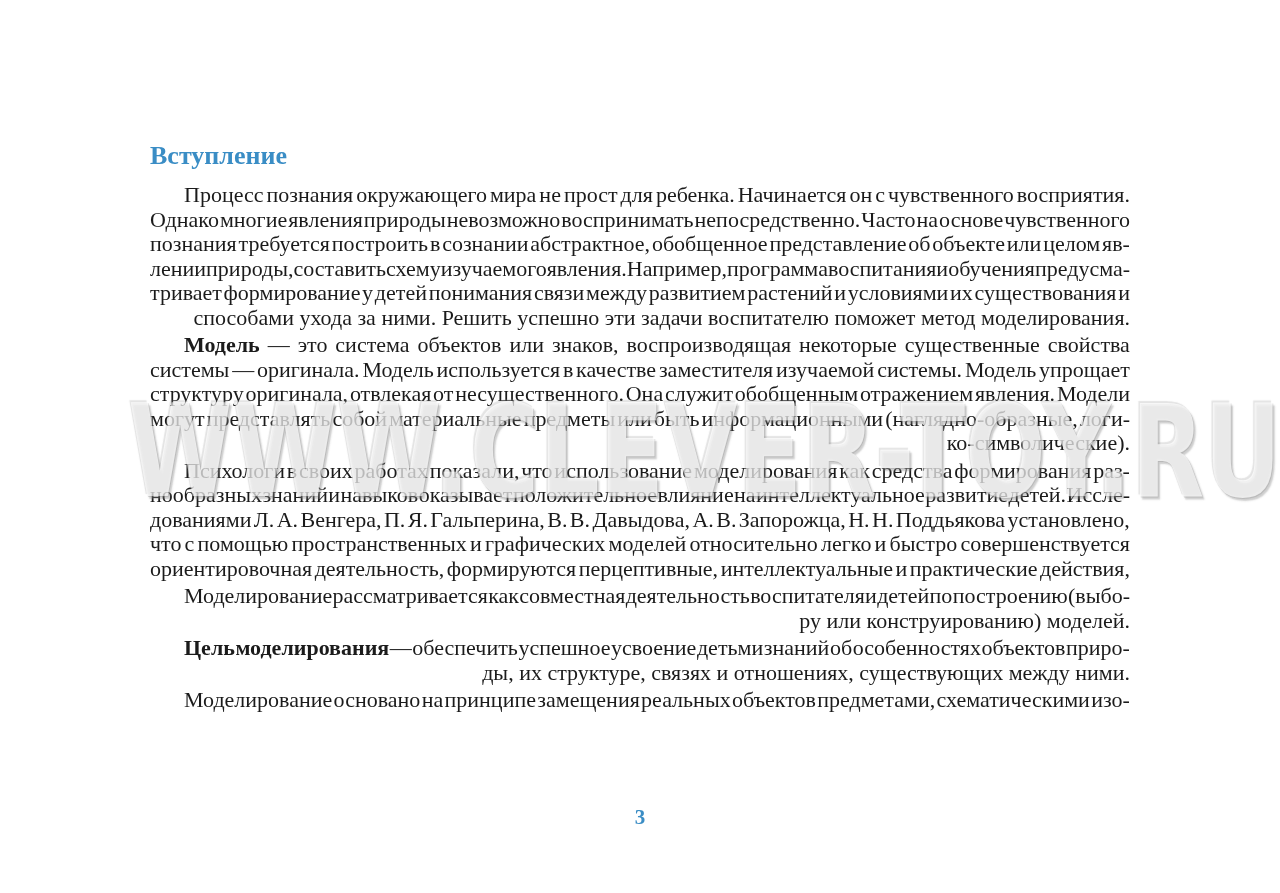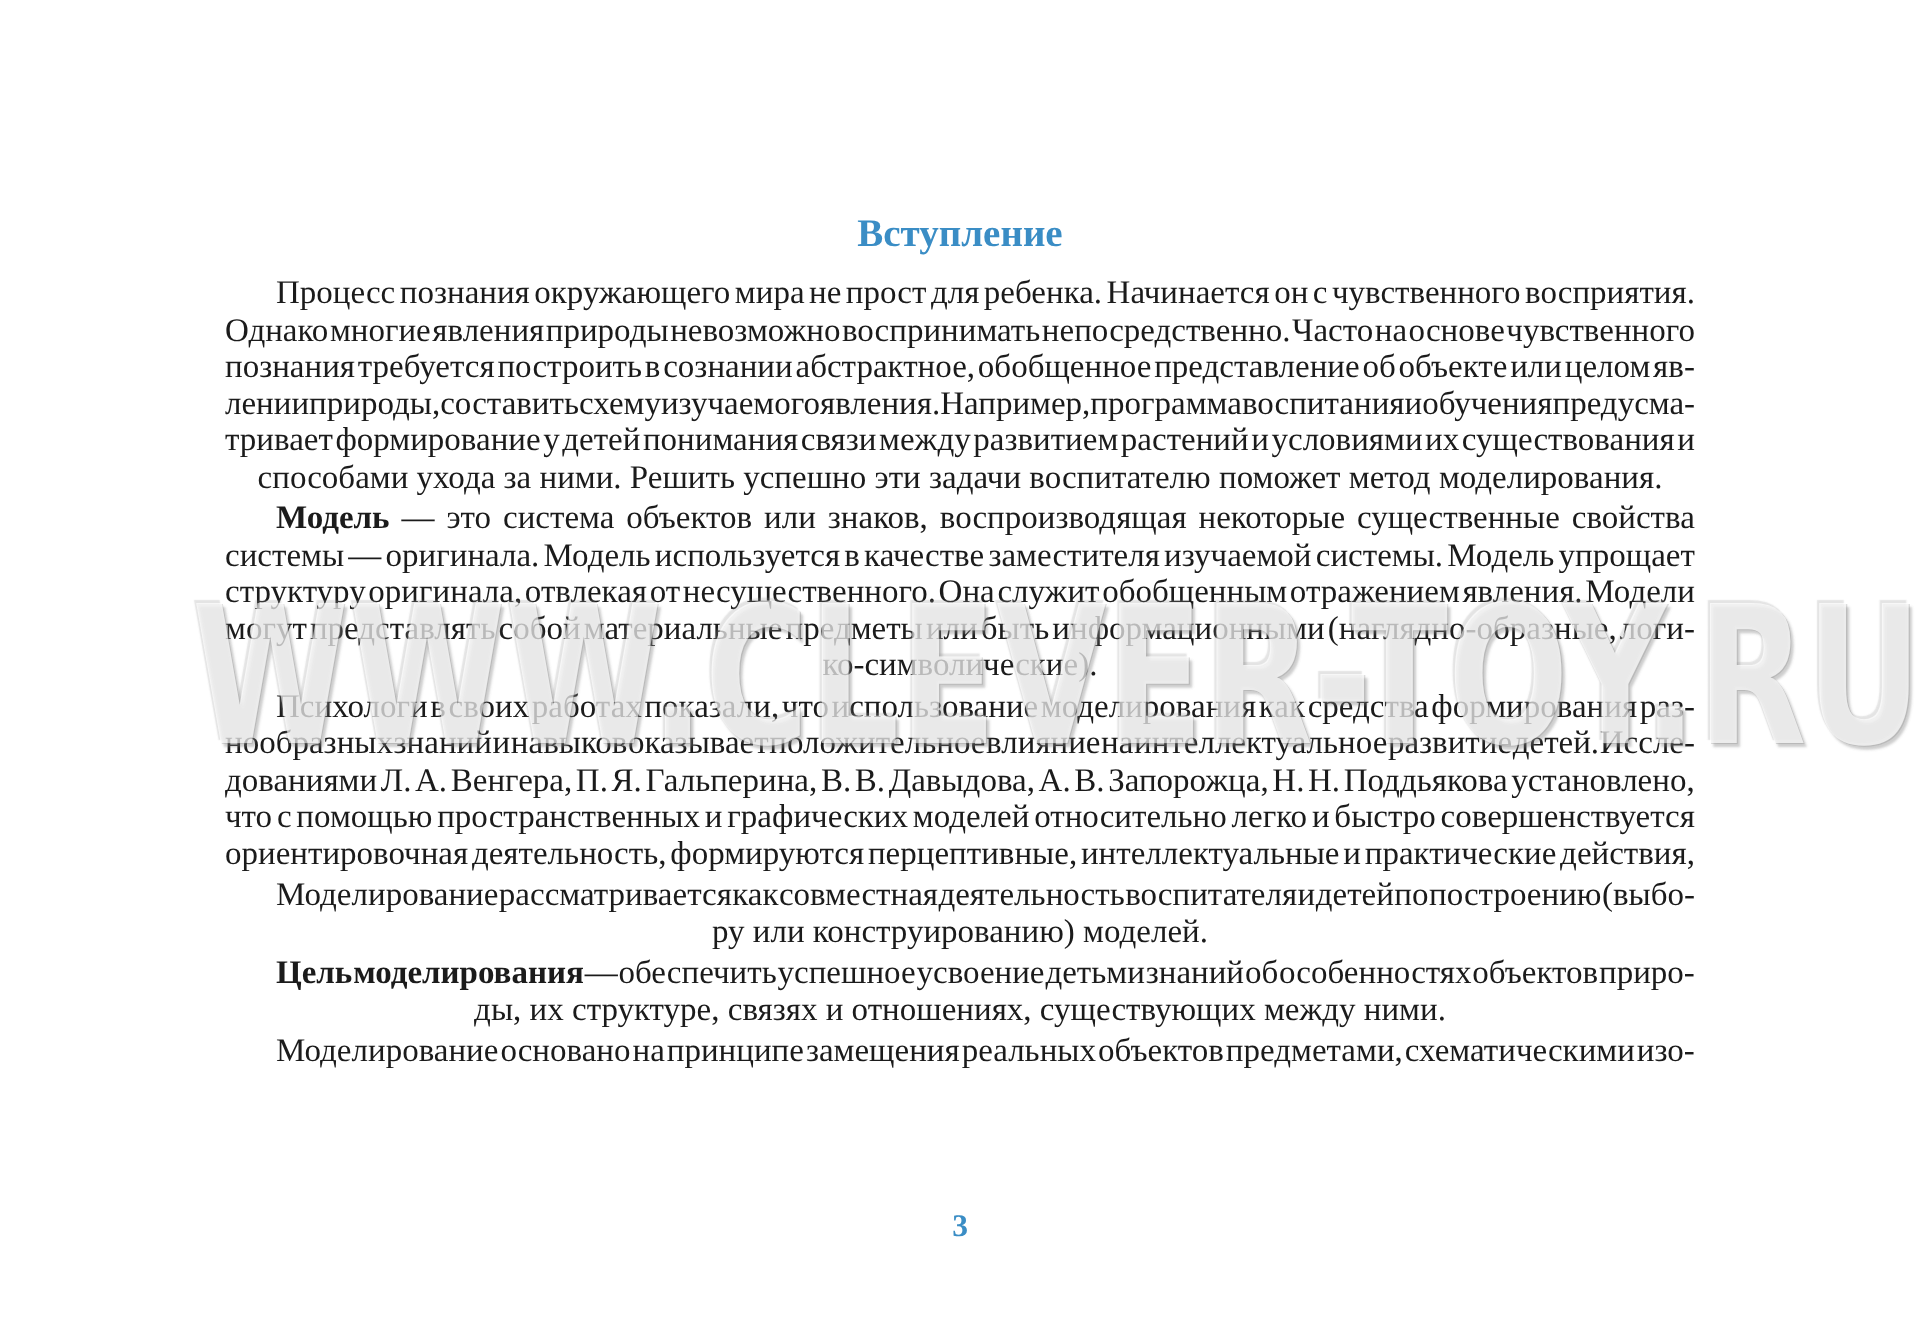--- a/index.html
+++ b/index.html
@@ -13,21 +13,20 @@
     position: relative;
     overflow: hidden;
     font-family: "Liberation Serif", "DejaVu Serif", serif;
     color: #1b1b1b;
   }
   .doc-title {
     position: absolute;
     top: 141px;
     left: 150px;
     width: 980px;
-    text-align: center;
     font-size: 26px;
     font-weight: bold;
     color: #3a8dc5;
   }
   .text-col {
     position: absolute;
     top: 183px;
     left: 150px;
     width: 980px;
     font-size: 22px;
@@ -37,21 +36,21 @@
     display: flex;
     justify-content: space-between;
     height: 24.5px;
     line-height: 24.5px;
     overflow: hidden;
     white-space: nowrap;
   }
   .line.indent { padding-left: 34px; }
   .line.last {
     display: block;
-    text-align: center;
+    text-align: right;
   }
   .bold { font-weight: bold; }
   .watermark {
     position: absolute;
     left: 128px;
     top: 388px;
     font-family: "DejaVu Sans", sans-serif;
     font-weight: bold;
     font-size: 128px;
     line-height: 1;

